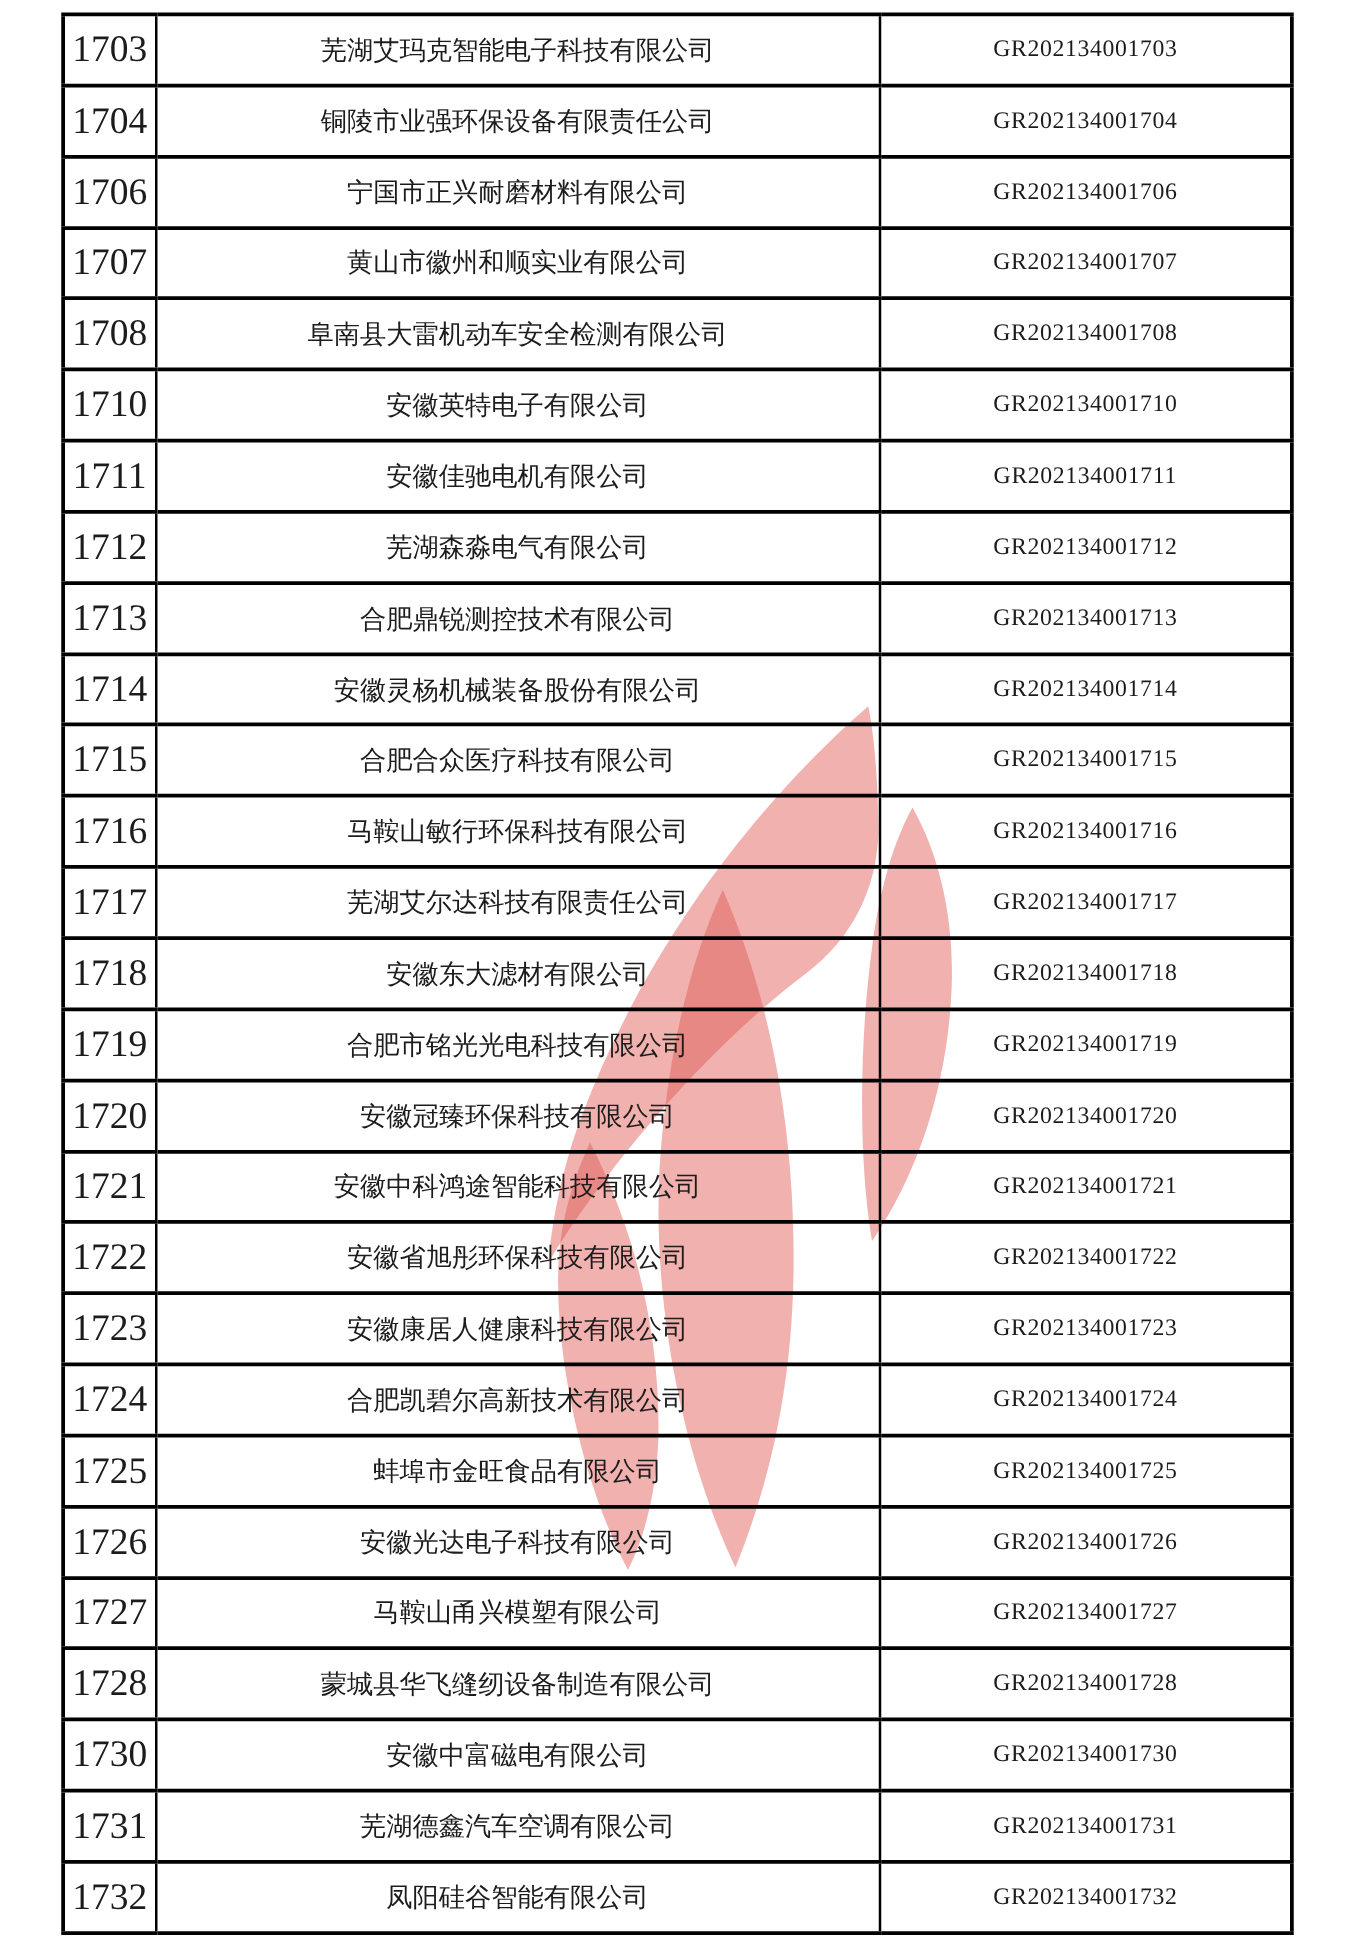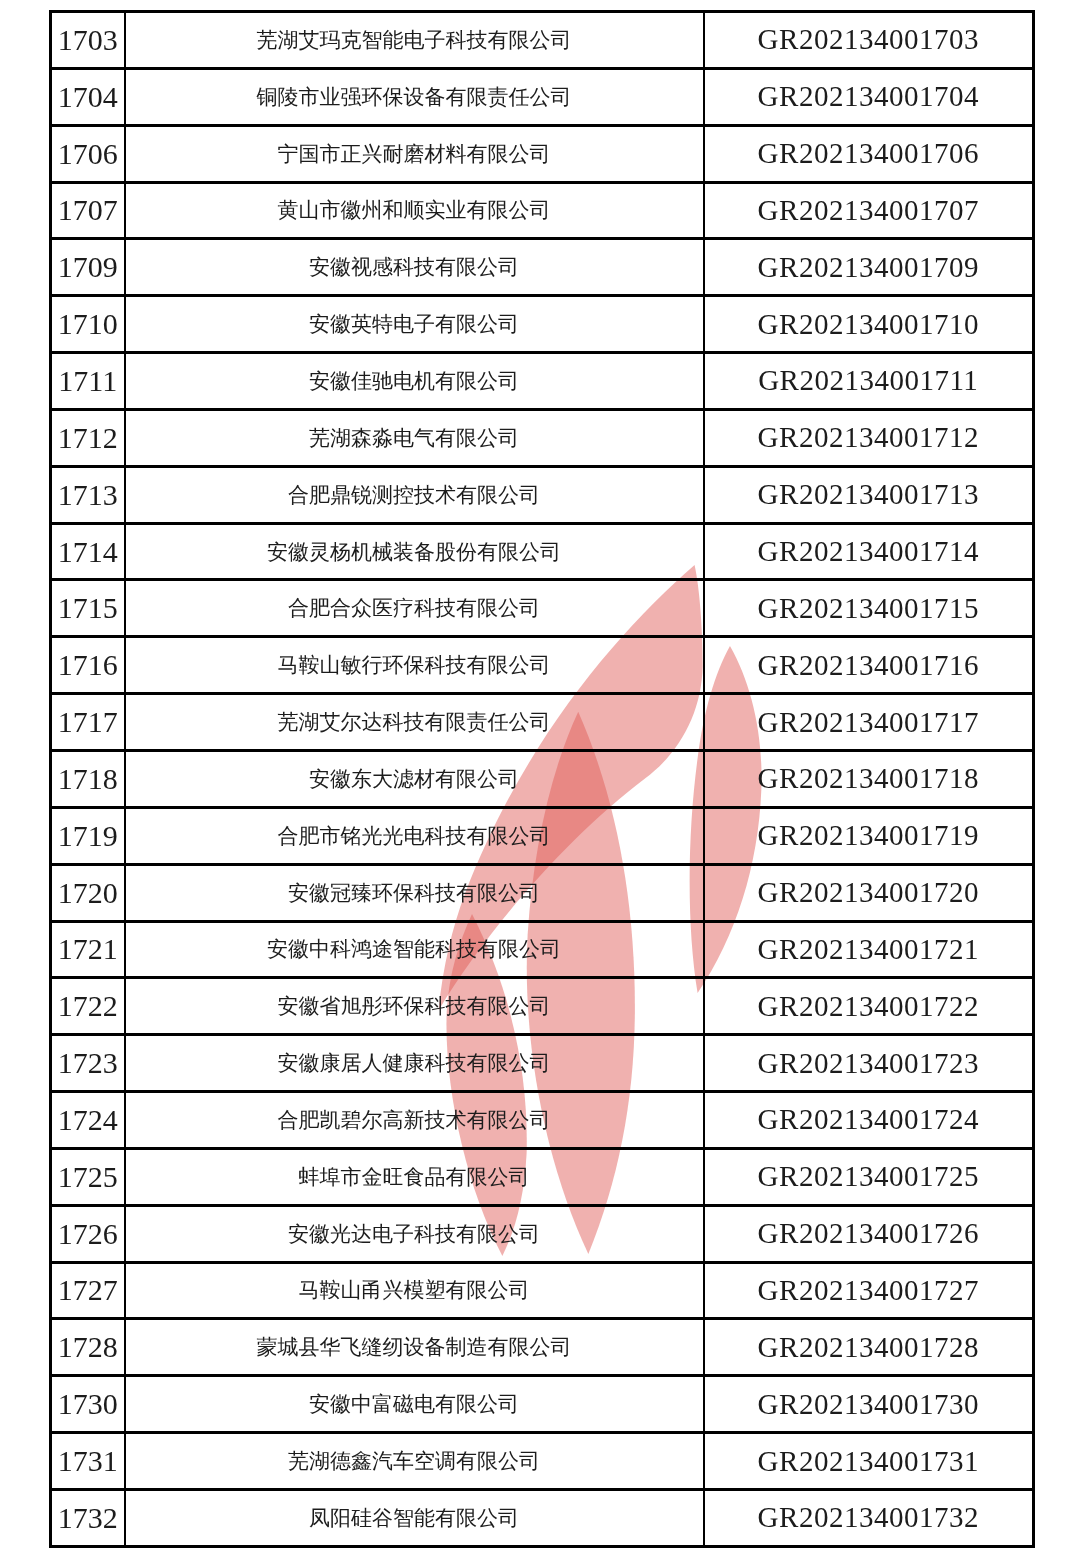--- a/index.html
+++ b/index.html
@@ -39,21 +39,21 @@
     border-bottom: 3px solid #000000;
     text-align: center;
     vertical-align: middle;
     padding: 0;
     color: #1c1c1c;
     overflow: hidden;
     white-space: nowrap;
   }
   .cell-no      { font-size: 30px; }
   .cell-company { font-size: 21px; }
-  .cell-code    { font-size: 29px; letter-spacing: 0.5px; }
+  .cell-code    { font-size: 19px; letter-spacing: 0.5px; }
 </style>
 </head>
 <body>
 
 <div class="page">
 
   <svg class="watermark" viewBox="0 0 345 690" xmlns="http://www.w3.org/2000/svg">
     <g fill="#e05a56" fill-opacity="0.47">
 
       <path d="M265,5
@@ -108,26 +108,26 @@
       <td class="cell-company">宁国市正兴耐磨材料有限公司</td>
       <td class="cell-code">GR202134001706</td>
     </tr>
 
     <tr class="company-row">
       <td class="cell-no">1707</td>
       <td class="cell-company">黄山市徽州和顺实业有限公司</td>
       <td class="cell-code">GR202134001707</td>
     </tr>
 
-
-    <tr class="company-row">
-      <td class="cell-no">1709</td>
-      <td class="cell-company">安徽视感科技有限公司</td>
-      <td class="cell-code">GR202134001709</td>
-    </tr>
+    <tr class="company-row">
+      <td class="cell-no">1708</td>
+      <td class="cell-company">阜南县大雷机动车安全检测有限公司</td>
+      <td class="cell-code">GR202134001708</td>
+    </tr>
+
 
     <tr class="company-row">
       <td class="cell-no">1710</td>
       <td class="cell-company">安徽英特电子有限公司</td>
       <td class="cell-code">GR202134001710</td>
     </tr>
 
     <tr class="company-row">
       <td class="cell-no">1711</td>
       <td class="cell-company">安徽佳驰电机有限公司</td>

